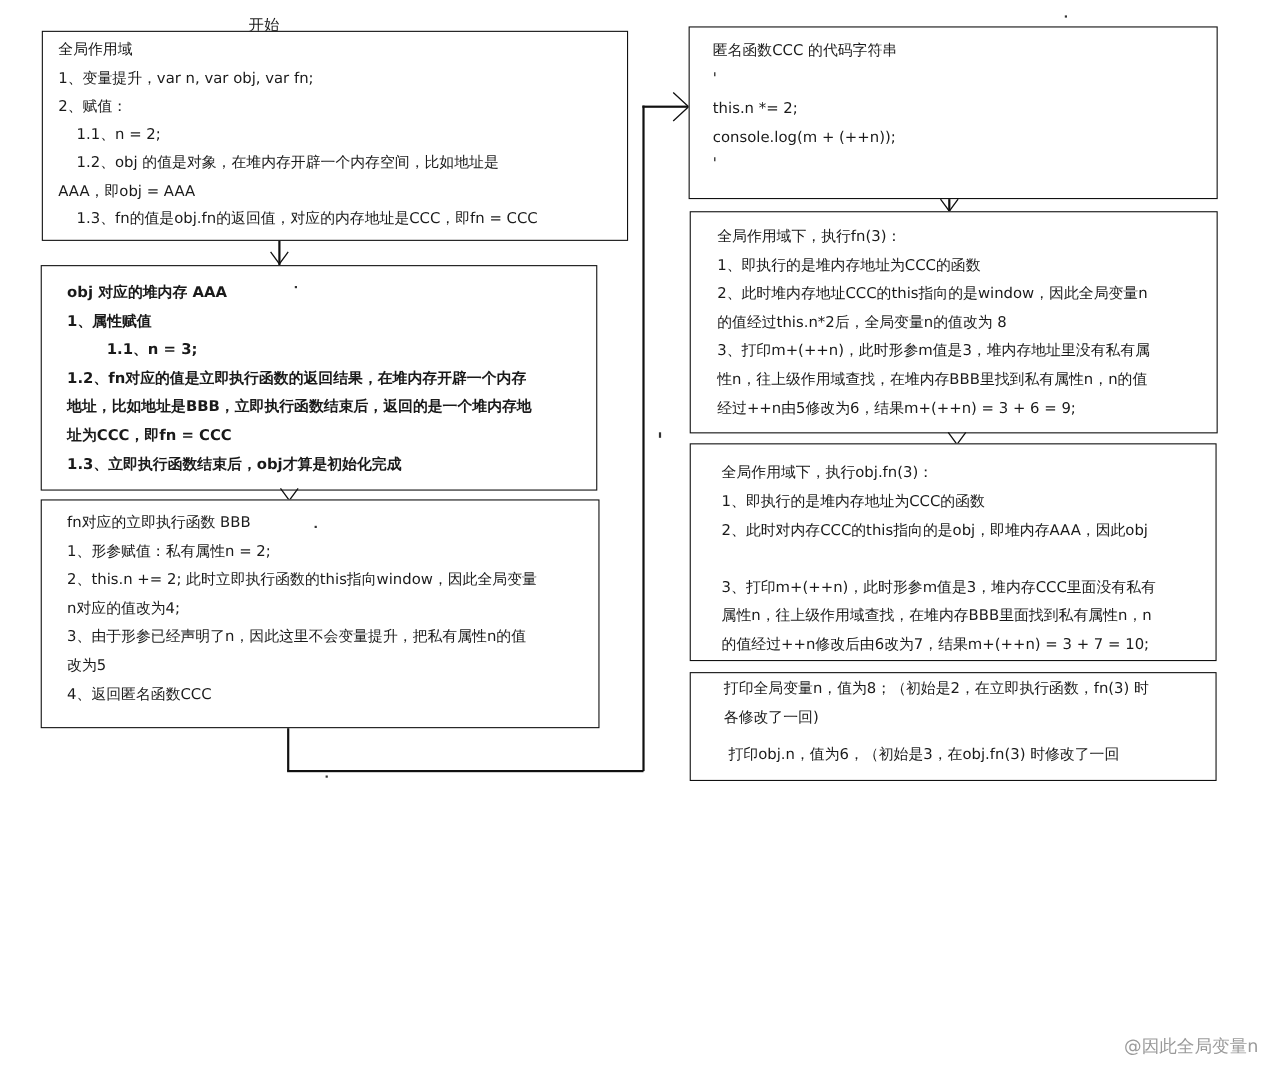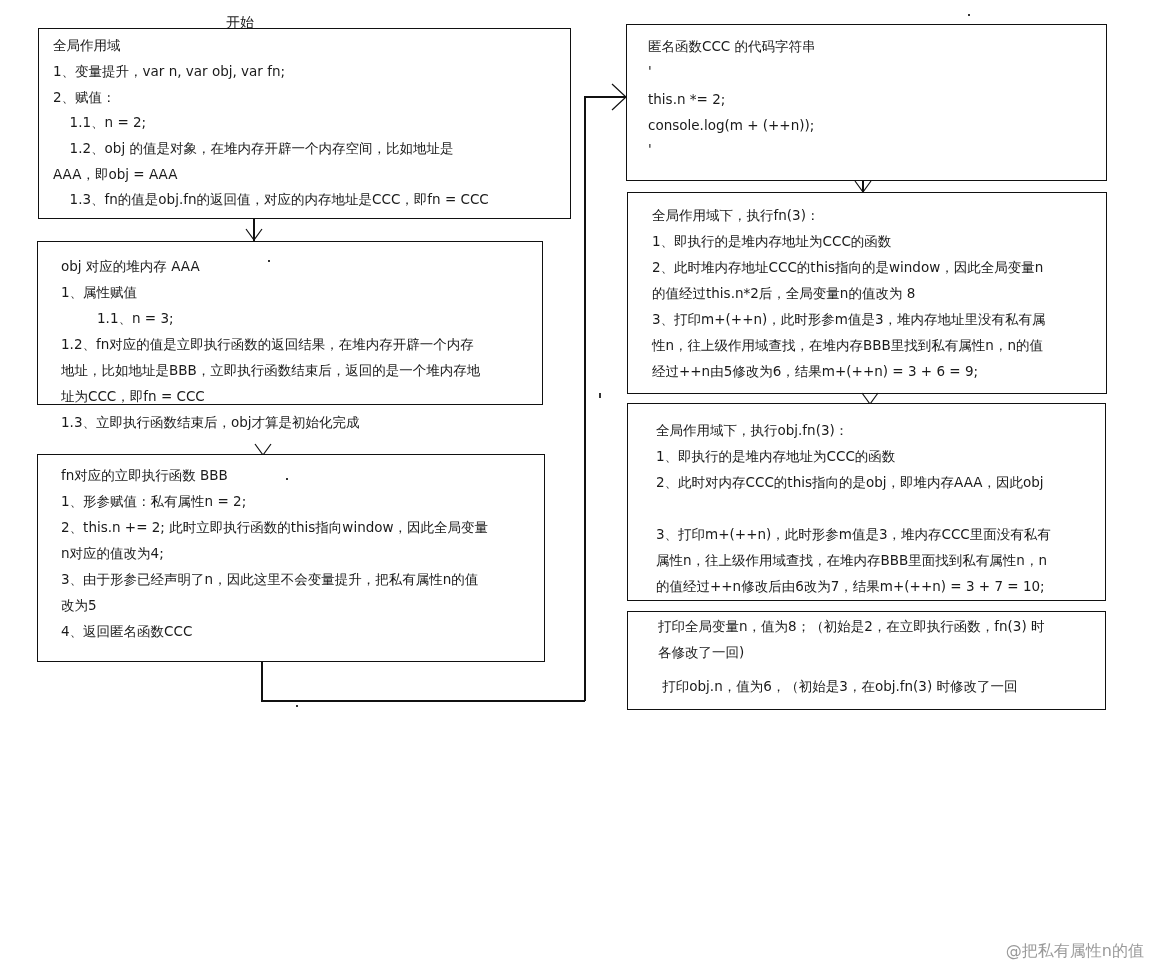--- a/index.html
+++ b/index.html
@@ -35,21 +35,21 @@
   <div class="line" style="left:22px;top:111px;white-space:pre;">  1.2、obj 的值是对象，在堆内存开辟一个内存空间，比如地址是</div>
   <div class="line" style="left:14px;top:137px;">AAA，即obj = AAA</div>
   <div class="line" style="left:22px;top:162px;white-space:pre;">  1.3、fn的值是obj.fn的返回值，对应的内存地址是CCC，即fn = CCC</div>
 </div>
 
 <div class="conn" style="left:253px;top:219px;width:1.5px;height:22px;"></div>
 <svg class="arrow" style="left:244px;top:228px;" viewBox="0 0 20 14">
     <path d="M2 1 L10 12 L18 1" fill="none" stroke="#111" stroke-width="1.2"></path>
   </svg>
 
-<div class="box" style="left:37px;top:241px;width:506px;height:164px;">
+<div class="box" style="left:37px;top:241px;width:506px;height:205px;font-weight:bold;">
   <div class="line" style="left:23px;top:16px;">obj 对应的堆内存 AAA</div>
   <div class="line" style="left:23px;top:42px;text-align:center;">1、属性赋值</div>
   <div class="line" style="left:23px;top:68px;margin-left:36px;">1.1、n = 3;</div>
   <div class="line" style="left:23px;top:94px;">1.2、fn对应的值是立即执行函数的返回结果，在堆内存开辟一个内存</div>
   <div class="line" style="left:23px;top:120px;">地址，比如地址是BBB，立即执行函数结束后，返回的是一个堆内存地</div>
   <div class="line" style="left:23px;top:146px;">址为CCC，即fn = CCC</div>
   <div class="line" style="left:23px;top:172px;">1.3、立即执行函数结束后，obj才算是初始化完成</div>
 </div>
 <div class="tick" style="left:268px;top:260px;"></div>
 
@@ -114,13 +114,13 @@
   <div class="line" style="left:28px;top:148px;">属性n，往上级作用域查找，在堆内存BBB里面找到私有属性n，n</div>
   <div class="line" style="left:28px;top:174px;">的值经过++n修改后由6改为7，结果m+(++n) = 3 + 7 = 10;</div>
 </div>
 
 <div class="box" style="left:627px;top:611px;width:479px;height:99px;">
   <div class="line" style="left:30px;top:6px;">打印全局变量n，值为8；（初始是2，在立即执行函数，fn(3) 时</div>
   <div class="line" style="left:30px;top:32px;">各修改了一回)</div>
   <div class="line" style="left:30px;top:66px;white-space:pre;"> 打印obj.n，值为6，（初始是3，在obj.fn(3) 时修改了一回</div>
 </div>
 
-<div class="watermark">@把私有属性n的值</div>
+<div class="watermark">@因此全局变量n</div>
 
 </body></html>

